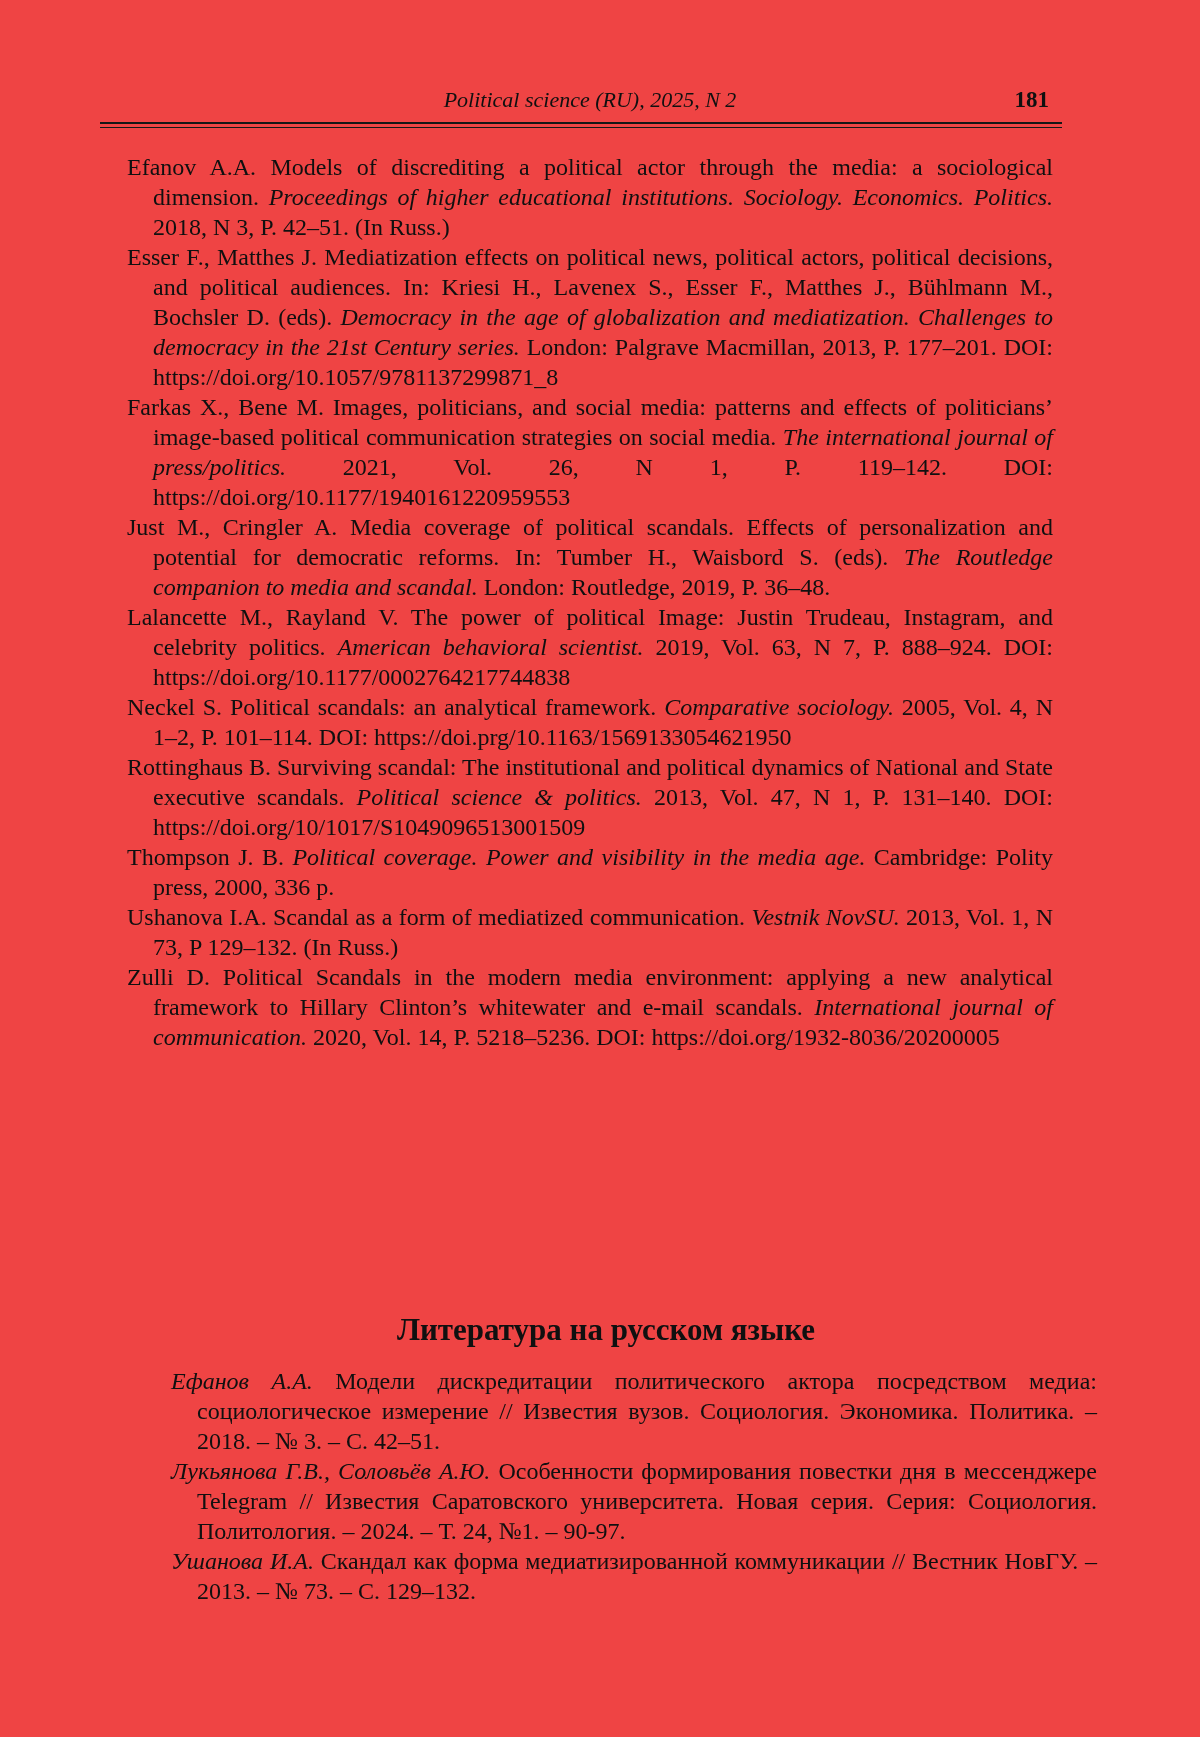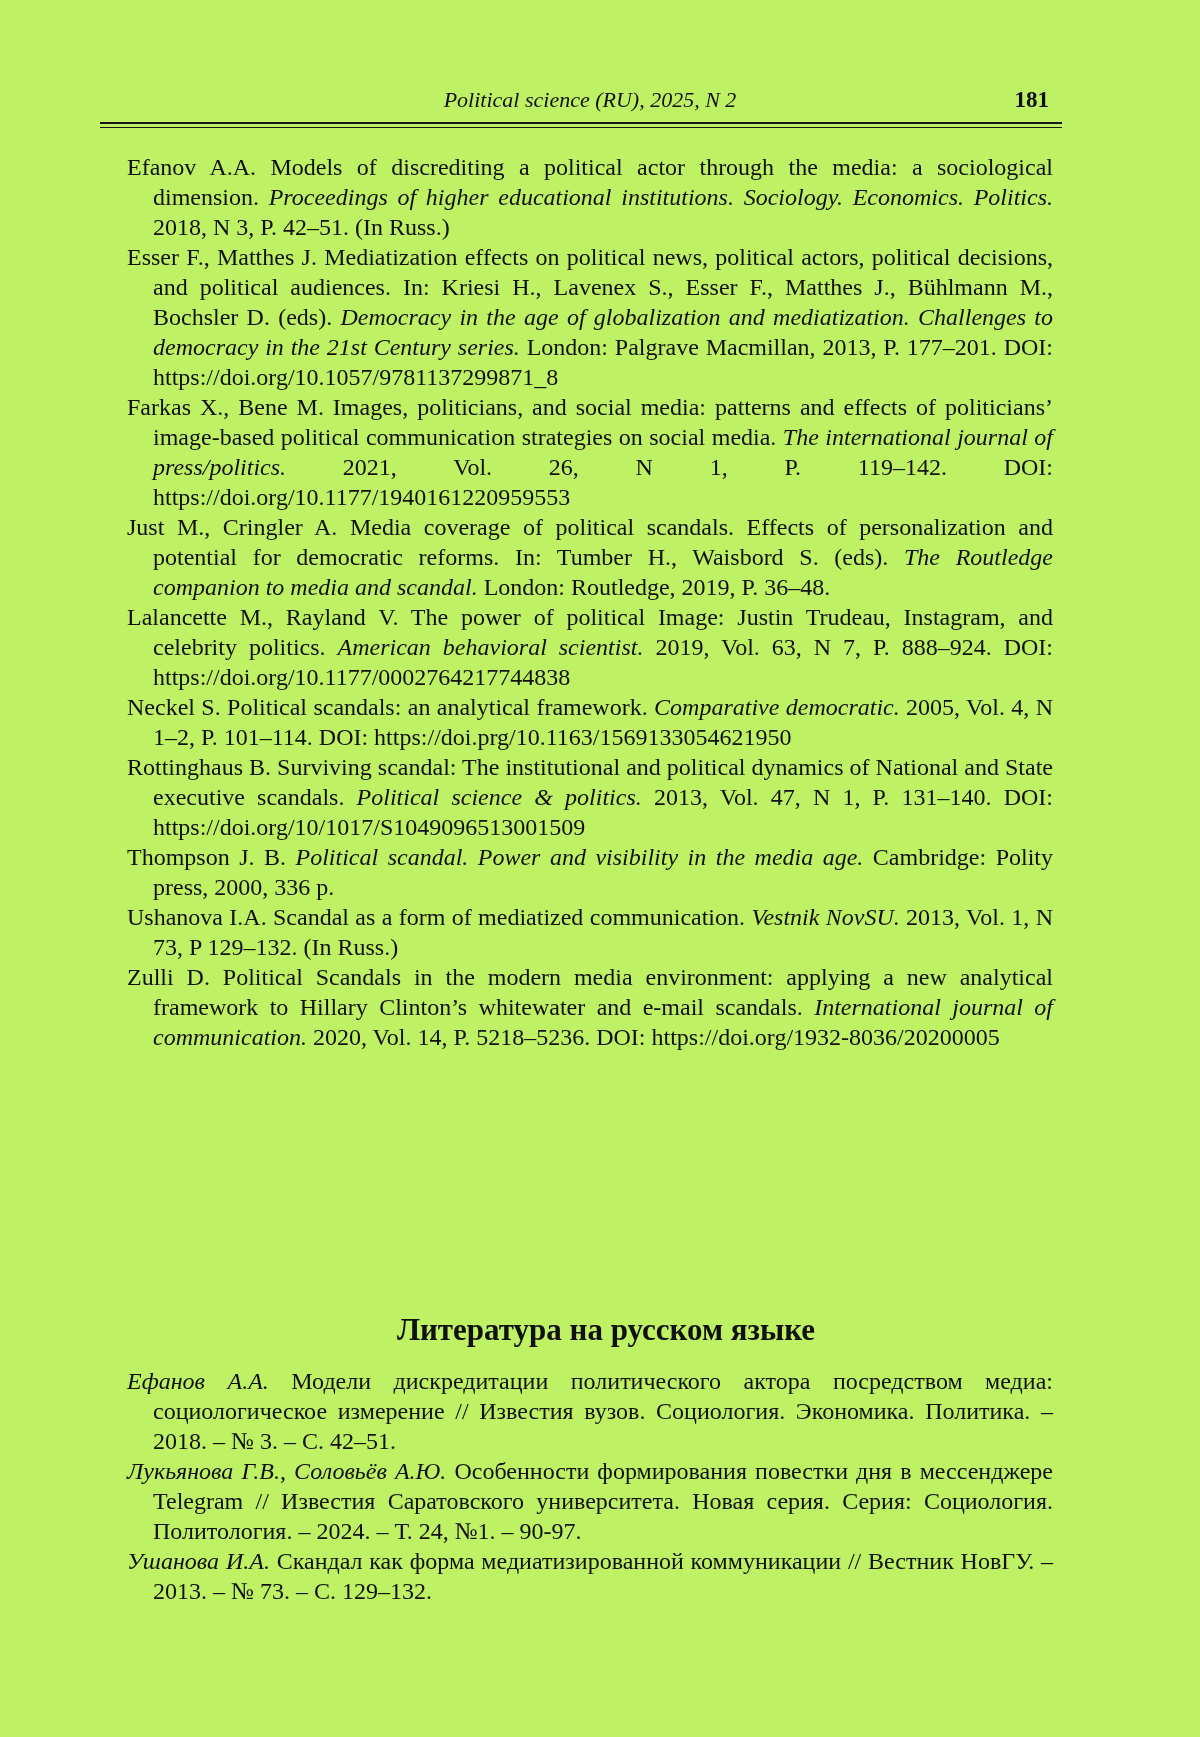--- a/index.html
+++ b/index.html
@@ -1,20 +1,20 @@
 <!DOCTYPE html>
 <html lang="en"><head>
 <meta charset="utf-8">
 <style>
   html, body { margin: 0; padding: 0; background: #ffffff; }
   .page {
     position: relative;
     width: 1200px;
     height: 1737px;
-    background: #bef264;
+    background: #ef4444;
     color: #101010;
     font-family: "Liberation Serif", "DejaVu Serif", serif;
     overflow: hidden;
   }
   .running-head {
     position: absolute;
     top: 86px;
     left: 127px;
     width: 926px;
     height: 32px;
@@ -47,21 +47,21 @@
   }
   .refs {
     position: absolute;
     left: 127px;
     width: 926px;
     font-size: 24px;
     line-height: 30px;
     text-align: justify;
   }
   .refs-en { top: 152px; }
-  .refs-ru { top: 1366px; }
+  .refs-ru { top: 1366px; margin-left: 44px; }
   .ref {
     margin: 0;
     padding-left: 26px;
     text-indent: -26px;
   }
   .ref i { font-style: italic; }
   .section-heading {
     position: absolute;
     top: 1297px;
     left: 127px;
@@ -84,23 +84,23 @@
   </header>
 
   <div class="head-rule"></div>
 
   <section class="refs refs-en">
       <p class="ref"><span>Efanov A.A. Models of discrediting a political actor through the media: a sociological dimension. </span><i>Proceedings of higher educational institutions. Sociology. Economics. Politics.</i><span> 2018, N 3, P. 42–51. (In Russ.)</span></p>
       <p class="ref"><span>Esser F., Matthes J. Mediatization effects on political news, political actors, political decisions, and political audiences. In: Kriesi H., Lavenex S., Esser F., Matthes J., Bühlmann M., Bochsler D. (eds). </span><i>Democracy in the age of globalization and mediatization. Challenges to democracy in the 21st Century series.</i><span> London: Palgrave Macmillan, 2013, P. 177–201. DOI: https://doi.org/10.1057/9781137299871_8</span></p>
       <p class="ref"><span>Farkas X., Bene M. Images, politicians, and social media: patterns and effects of politicians’ image-based political communication strategies on social media. </span><i>The international journal of press/politics.</i><span> 2021, Vol. 26, N 1, P. 119–142. DOI: https://doi.org/10.1177/1940161220959553</span></p>
       <p class="ref"><span>Just M., Cringler A. Media coverage of political scandals. Effects of personalization and potential for democratic reforms. In: Tumber H., Waisbord S. (eds). </span><i>The Routledge companion to media and scandal.</i><span> London: Routledge, 2019, P. 36–48.</span></p>
       <p class="ref"><span>Lalancette M., Rayland V. The power of political Image: Justin Trudeau, Instagram, and celebrity politics. </span><i>American behavioral scientist.</i><span> 2019, Vol. 63, N 7, P. 888–924. DOI: https://doi.org/10.1177/0002764217744838</span></p>
-      <p class="ref"><span>Neckel S. Political scandals: an analytical framework. </span><i>Comparative democratic.</i><span> 2005, Vol. 4, N 1–2, P. 101–114. DOI: https://doi.prg/10.1163/1569133054621950</span></p>
+      <p class="ref"><span>Neckel S. Political scandals: an analytical framework. </span><i>Comparative sociology.</i><span> 2005, Vol. 4, N 1–2, P. 101–114. DOI: https://doi.prg/10.1163/1569133054621950</span></p>
       <p class="ref"><span>Rottinghaus B. Surviving scandal: The institutional and political dynamics of National and State executive scandals. </span><i>Political science &amp; politics.</i><span> 2013, Vol. 47, N 1, P. 131–140. DOI: https://doi.org/10/1017/S1049096513001509</span></p>
-      <p class="ref"><span>Thompson J. B. </span><i>Political scandal. Power and visibility in the media age.</i><span> Cambridge: Polity press, 2000, 336 p.</span></p>
+      <p class="ref"><span>Thompson J. B. </span><i>Political coverage. Power and visibility in the media age.</i><span> Cambridge: Polity press, 2000, 336 p.</span></p>
       <p class="ref"><span>Ushanova I.A. Scandal as a form of mediatized communication. </span><i>Vestnik NovSU.</i><span> 2013, Vol. 1, N 73, P 129–132. (In Russ.)</span></p>
       <p class="ref"><span>Zulli D. Political Scandals in the modern media environment: applying a new analytical framework to Hillary Clinton’s whitewater and e-mail scandals. </span><i>International journal of communication.</i><span> 2020, Vol. 14, P. 5218–5236. DOI: https://doi.org/1932-8036/20200005</span></p>
     </section>
 
   <h2 class="section-heading">Литература на русском языке</h2>
 
   <section class="refs refs-ru">
       <p class="ref"><i>Ефанов А.А.</i><span> Модели дискредитации политического актора посредством медиа: социологическое измерение // Известия вузов. Социология. Экономика. Политика. – 2018. – № 3. – С. 42–51.</span></p>
       <p class="ref"><i>Лукьянова Г.В., Соловьёв А.Ю.</i><span> Особенности формирования повестки дня в мессенджере Telegram // Известия Саратовского университета. Новая серия. Серия: Социология. Политология. – 2024. – Т. 24, №1. – 90-97.</span></p>
       <p class="ref"><i>Ушанова И.А.</i><span> Скандал как форма медиатизированной коммуникации // Вестник НовГУ. – 2013. – № 73. – С. 129–132.</span></p>

